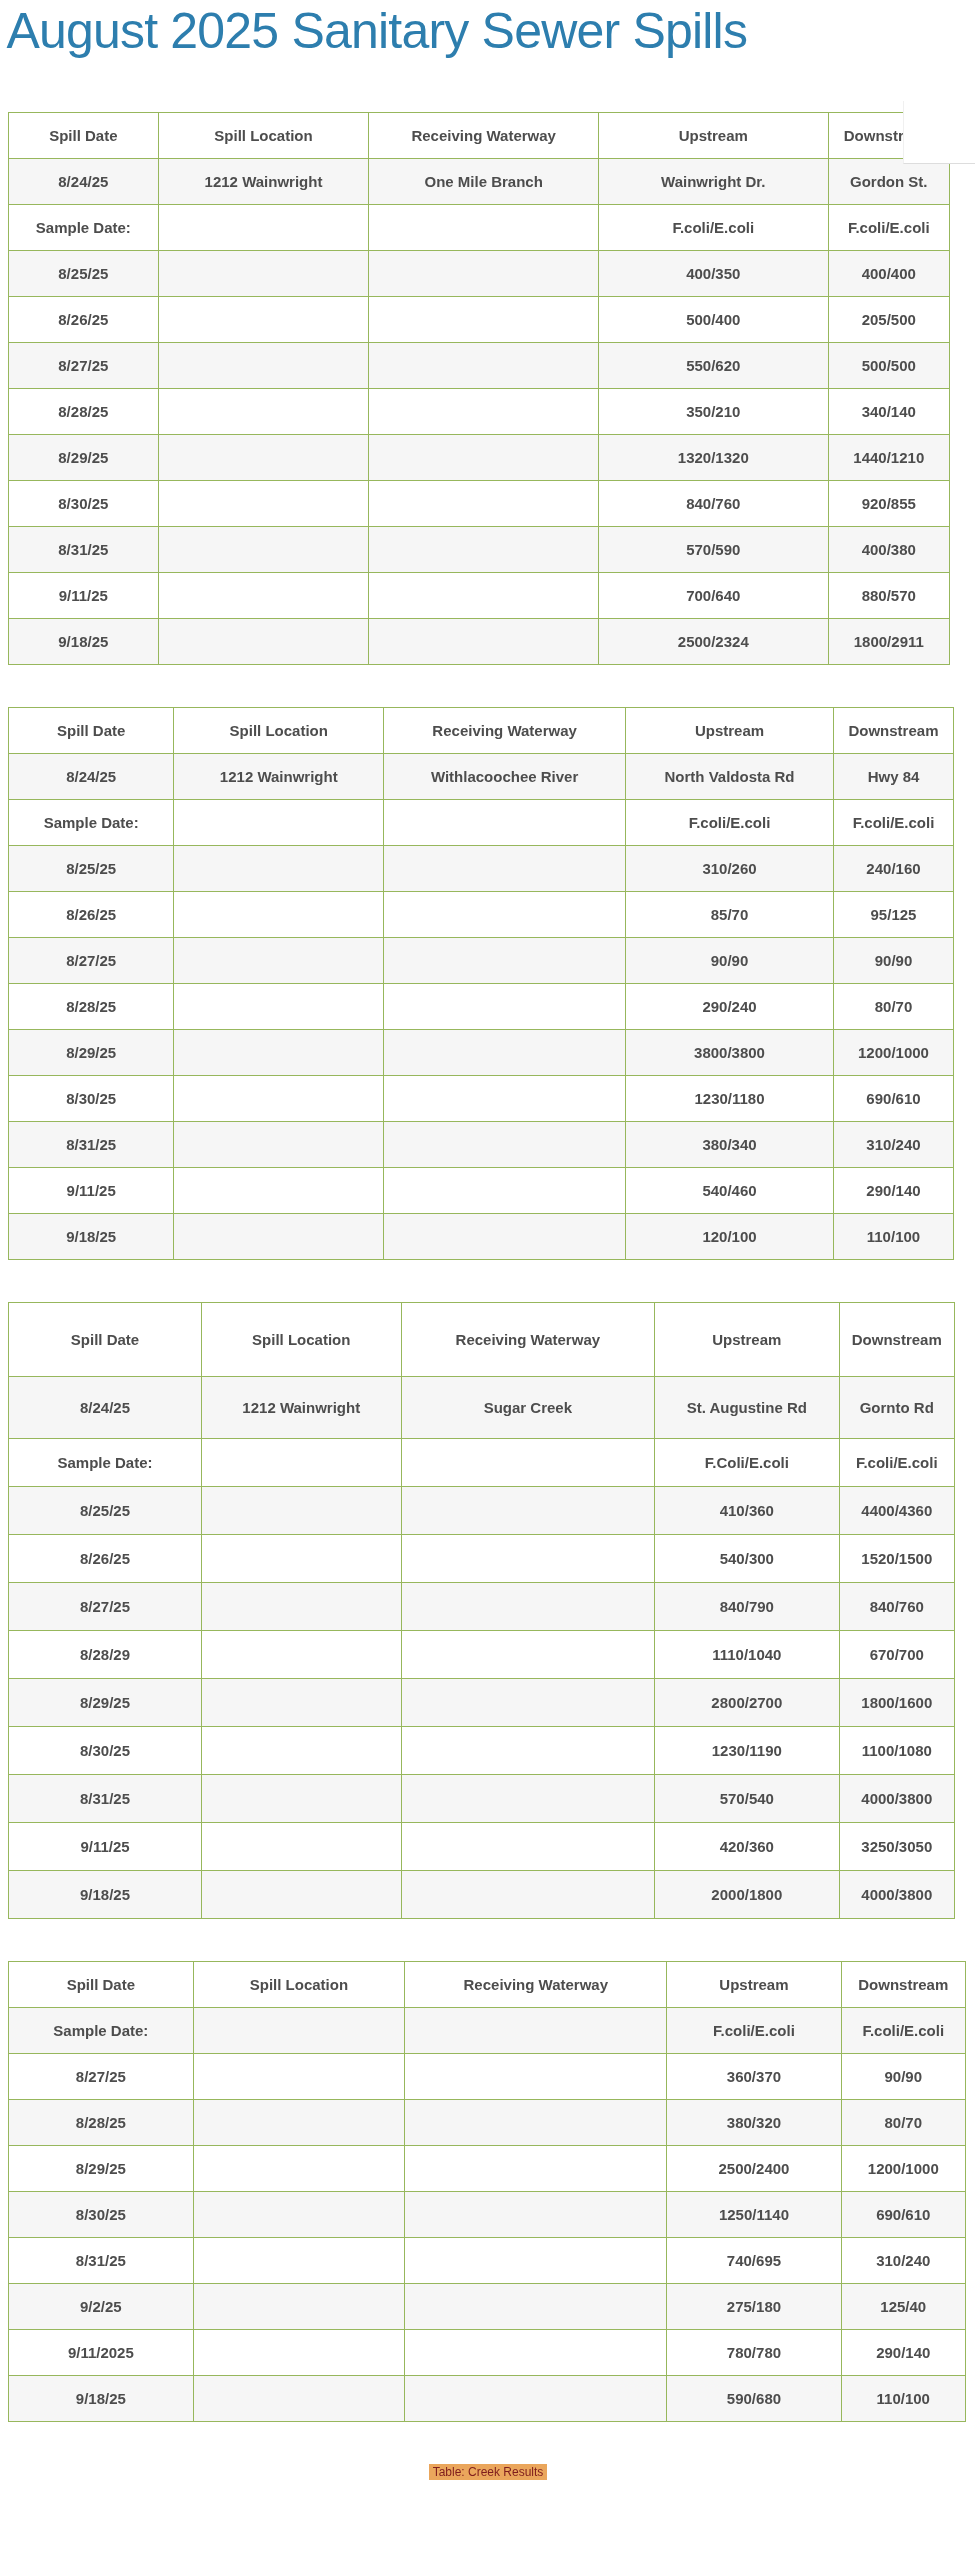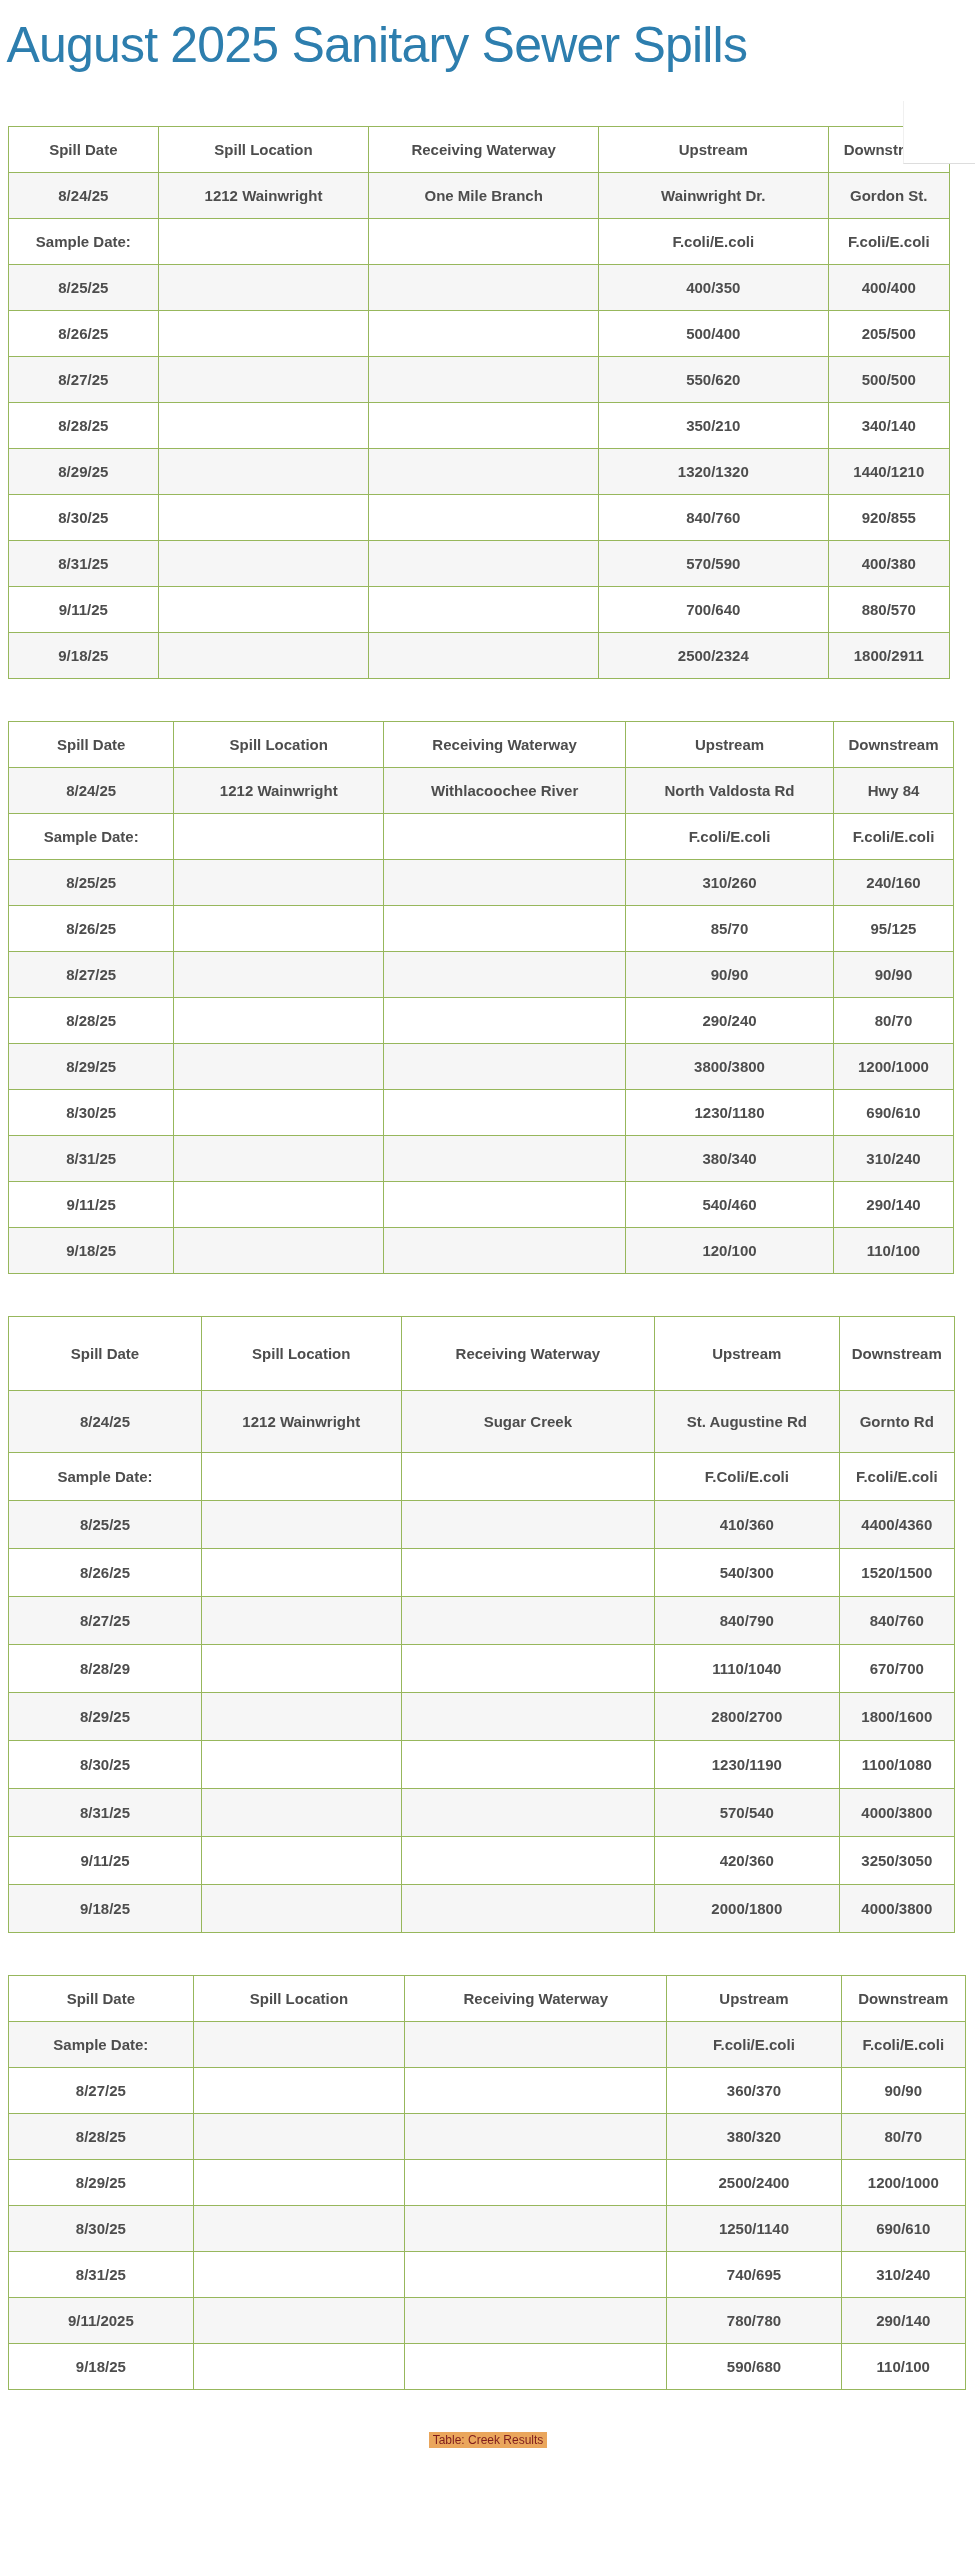--- a/index.html
+++ b/index.html
@@ -6,21 +6,21 @@
   .page{
     position:relative;
     width:976px;
     min-height:2576px;
     background:#ffffff;
     font-family:"Liberation Sans", sans-serif;
     overflow:hidden;
   }
   h1.page-title{
     margin:0 0 53px 6.4px;
-    padding-top:18px;
+    padding-top:4px;
     font-size:50px;
     line-height:1.1;
     font-weight:300;
     letter-spacing:-0.8px;
     color:#2d7eae;
     white-space:nowrap;
   }
   table.spill-table{
     border-collapse:collapse;
     table-layout:fixed;
@@ -419,20 +419,27 @@
             <td>690/610</td>
           </tr>
           <tr class="data-row">
             <td>8/31/25</td>
             <td></td>
             <td></td>
             <td>740/695</td>
             <td>310/240</td>
           </tr>
           <tr class="data-row">
+            <td>9/2/25</td>
+            <td></td>
+            <td></td>
+            <td>275/180</td>
+            <td>125/40</td>
+          </tr>
+          <tr class="data-row">
             <td>9/11/2025</td>
             <td></td>
             <td></td>
             <td>780/780</td>
             <td>290/140</td>
           </tr>
           <tr class="data-row">
             <td>9/18/25</td>
             <td></td>
             <td></td>

